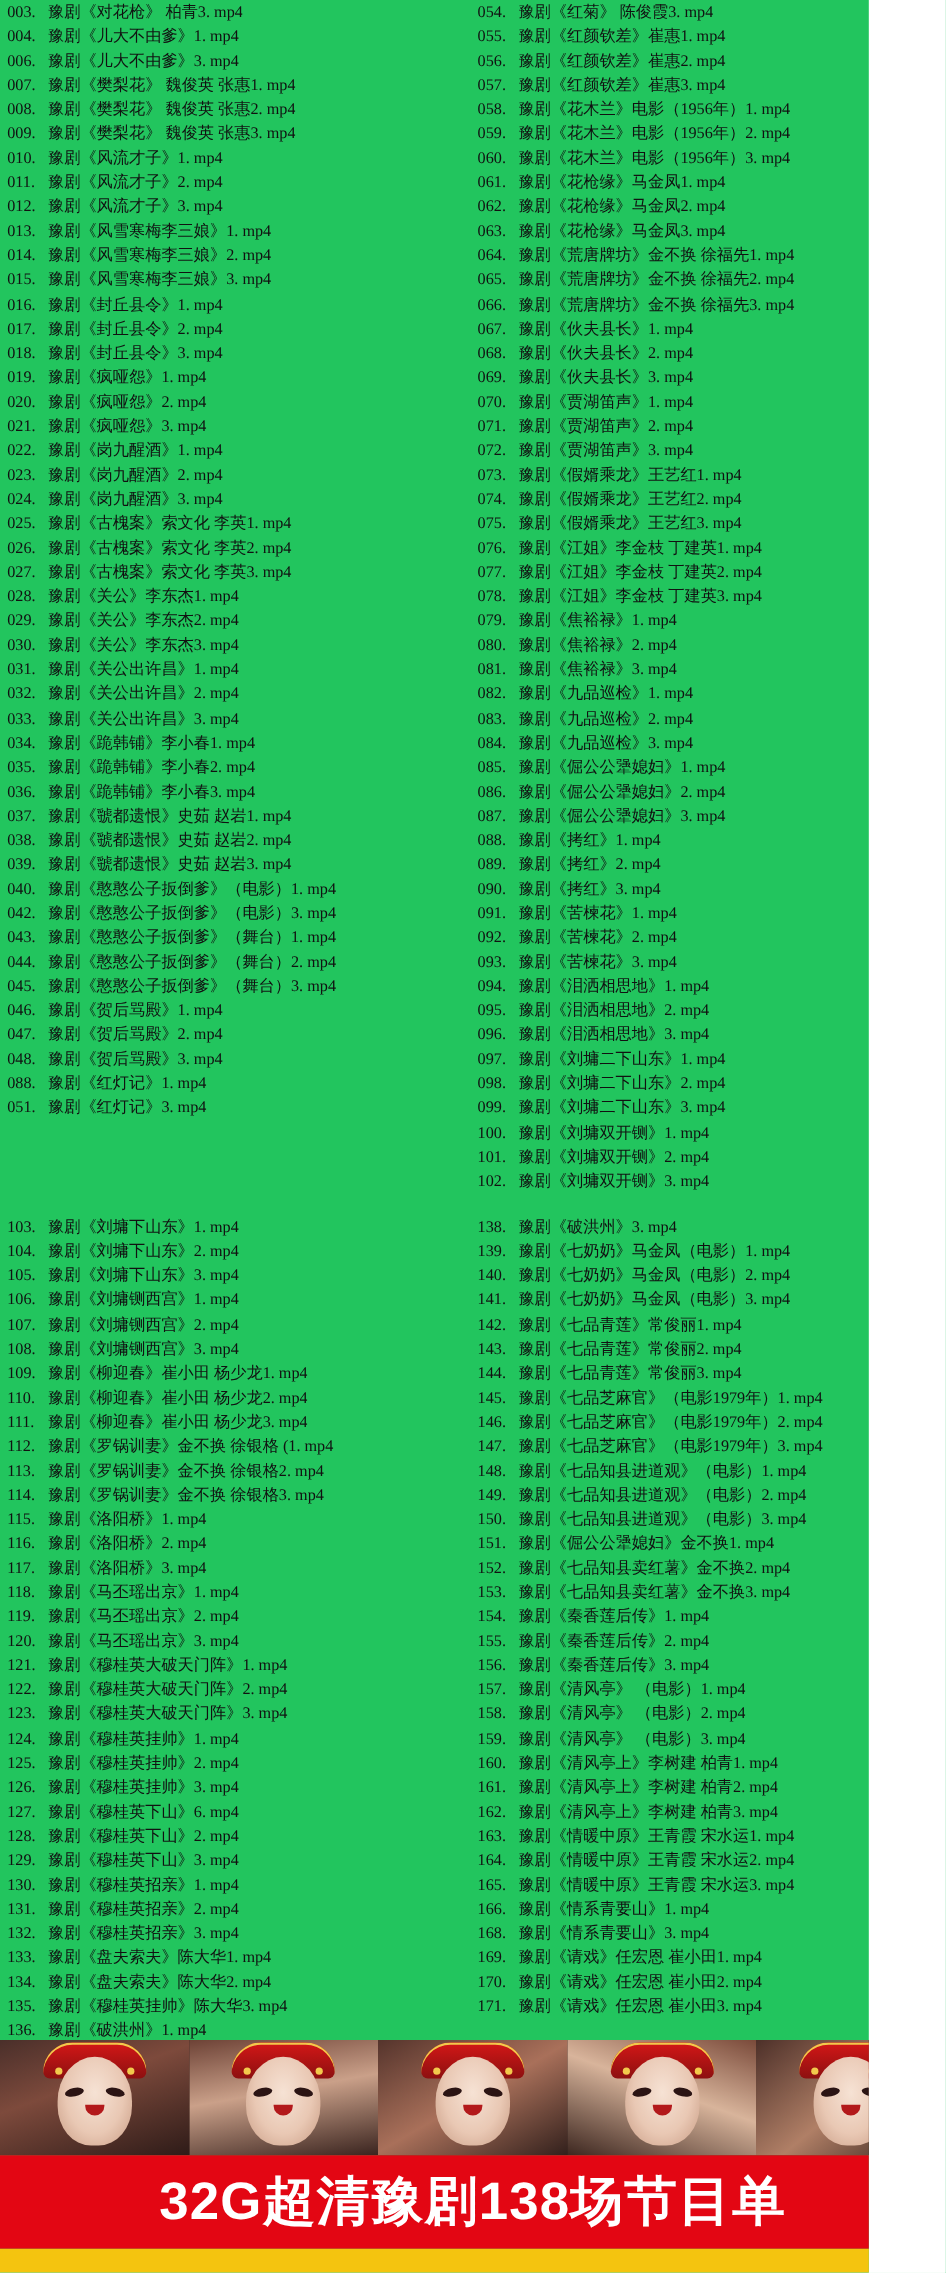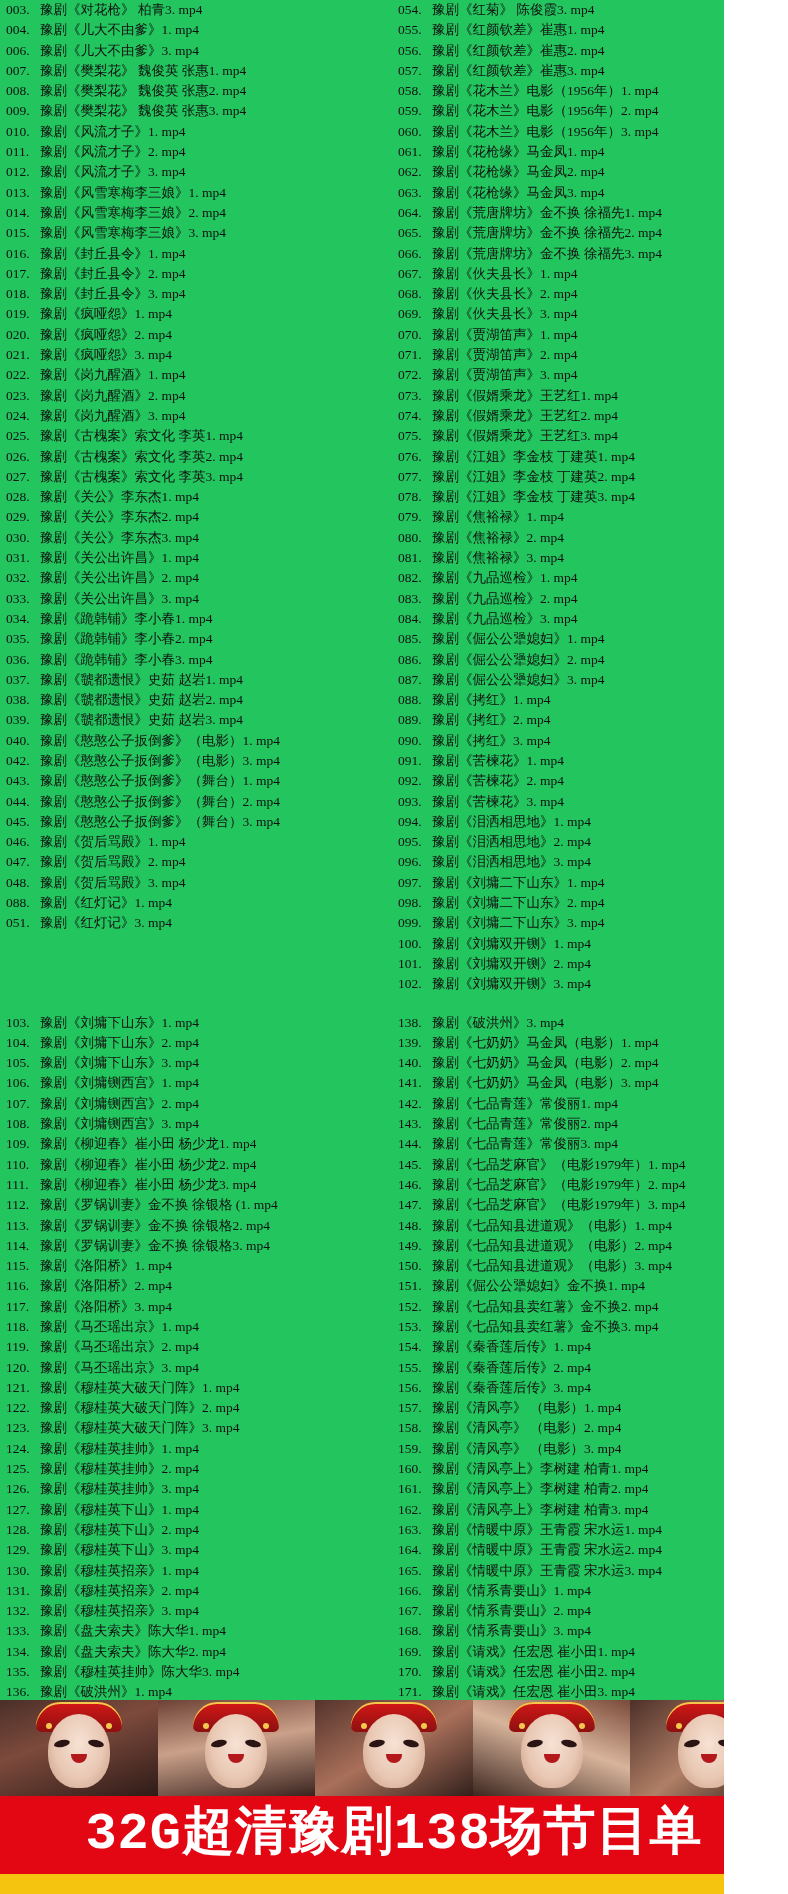--- a/index.html
+++ b/index.html
@@ -133,23 +133,23 @@
     top: 1796px;
     width: 788px;
     height: 78px;
     background: #e30613;
     display: flex;
     align-items: center;
     justify-content: center;
     overflow: hidden;
   }
   #banner .banner-text {
-    font-family: Liberation Mono, monospace;
+    font-family: Liberation Sans, sans-serif;
     font-weight: bold;
-    font-size: 52px;
+    font-size: 44px;
     line-height: 58px;
     color: #ffffff;
     letter-spacing: 1px;
     white-space: nowrap;
     text-align: center;
   }
   #footer-strip {
     position: absolute;
     left: 0;
     top: 1874px;
@@ -645,21 +645,21 @@
         <div class="item">
           <span class="num">125.</span>
           <span class="txt">豫剧《穆桂英挂帅》2. mp4</span>
         </div>
         <div class="item">
           <span class="num">126.</span>
           <span class="txt">豫剧《穆桂英挂帅》3. mp4</span>
         </div>
         <div class="item">
           <span class="num">127.</span>
-          <span class="txt">豫剧《穆桂英下山》1. mp4</span>
+          <span class="txt">豫剧《穆桂英下山》6. mp4</span>
         </div>
         <div class="item">
           <span class="num">128.</span>
           <span class="txt">豫剧《穆桂英下山》2. mp4</span>
         </div>
         <div class="item">
           <span class="num">129.</span>
           <span class="txt">豫剧《穆桂英下山》3. mp4</span>
         </div>
         <div class="item">
@@ -804,24 +804,20 @@
           <span class="num">164.</span>
           <span class="txt">豫剧《情暖中原》王青霞 宋水运2. mp4</span>
         </div>
         <div class="item">
           <span class="num">165.</span>
           <span class="txt">豫剧《情暖中原》王青霞 宋水运3. mp4</span>
         </div>
         <div class="item">
           <span class="num">166.</span>
           <span class="txt">豫剧《情系青要山》1. mp4</span>
-        </div>
-        <div class="item">
-          <span class="num">167.</span>
-          <span class="txt">豫剧《情系青要山》2. mp4</span>
         </div>
         <div class="item">
           <span class="num">168.</span>
           <span class="txt">豫剧《情系青要山》3. mp4</span>
         </div>
         <div class="item">
           <span class="num">169.</span>
           <span class="txt">豫剧《请戏》任宏恩 崔小田1. mp4</span>
         </div>
         <div class="item">

